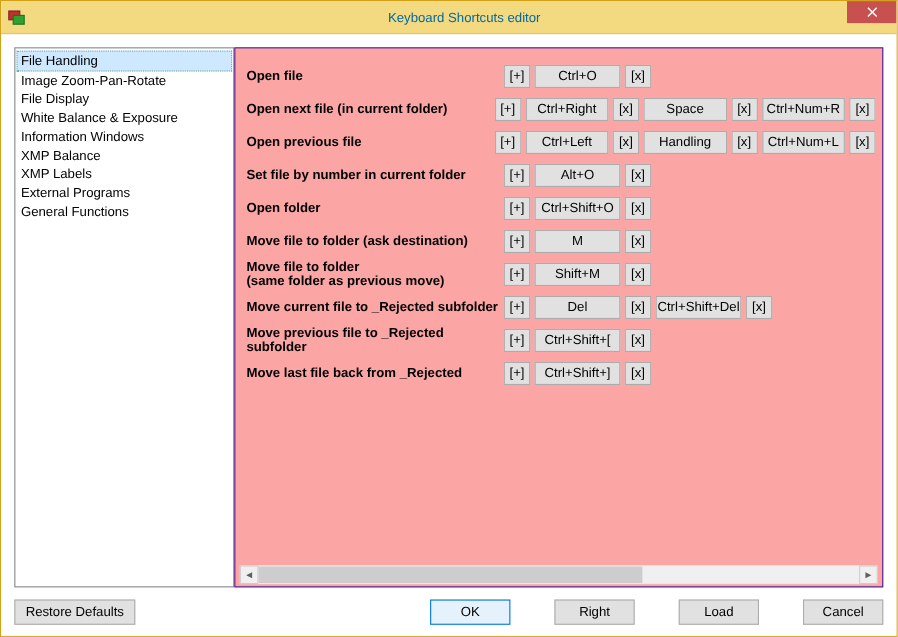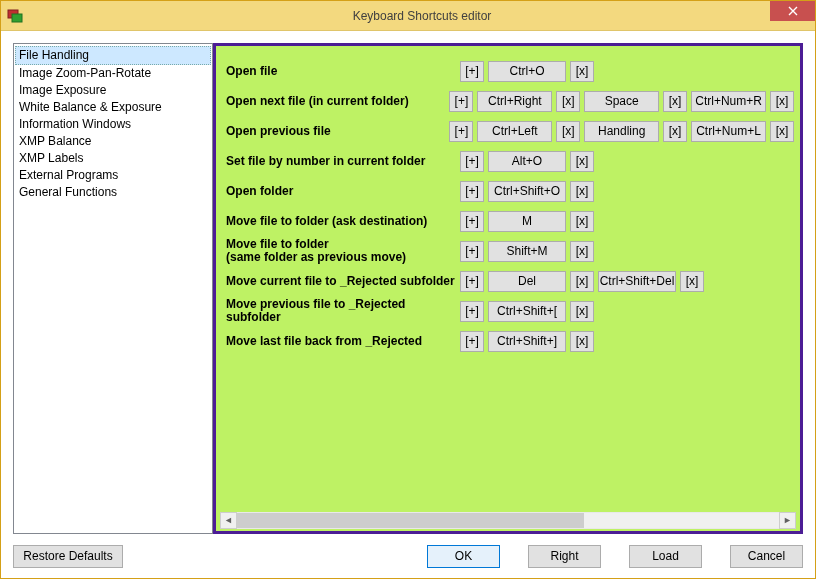--- a/index.html
+++ b/index.html
@@ -6,21 +6,21 @@
   html, body { margin: 0; padding: 0; font-family: "Segoe UI", Tahoma, sans-serif; font-size: 12px; color: #000; }
   .window {
     width: 816px; height: 579px; background: #fff; border: 1px solid #d4a017;
     display: flex; flex-direction: column; position: relative; overflow: hidden;
   }
   .titlebar {
     height: 30px; background: #f3d97f; display: flex; align-items: center;
     border-bottom: 1px solid #e0c56a; position: relative;
   }
   .titlebar .icon { width: 28px; display:flex; align-items:center; justify-content:center; }
-  .titlebar .title { flex: 1; text-align: center; font-size: 12px; color: #404040; }
+  .titlebar .title { flex: 1; text-align: center; font-size: 12px; color: #0369a1; }
   .titlebar .close {
     width: 45px; height: 20px; background: #c8504f; color: #fff; display:flex;
     align-items:center; justify-content:center; font-family: Arial; font-size: 12px;
     margin-right: 0; align-self: flex-start; height: 20px; margin-top:0;
   }
   .titlebar .close { height: 20px; }
   .titlebar .close { margin-top: 0; }
   .titlebar .close { position:absolute; right:0; top:0; height:20px; }
   .body {
     flex:1; background:#fff; padding: 12px 12px 10px 12px; display:flex; flex-direction:column;
@@ -29,21 +29,21 @@
   .sidebar {
     width: 200px; border:1px solid #828790; background:#fff; padding: 2px 1px;
     overflow:auto;
   }
   .sidebar .item {
     padding: 0px 4px; font-size:12px; line-height:17px; cursor:default; white-space:nowrap;
   }
   .sidebar .item.selected { background:#cde8ff; border:1px dotted #7aa; padding:0 3px; }
   .content-wrap { flex:1; display:flex; flex-direction:column; min-width:0; }
   .content {
-    flex:1; border:3px solid #4c1d95; background:#bef264; overflow:hidden; position:relative;
+    flex:1; border:1px solid #4c1d95; background:#fca5a5; overflow:hidden; position:relative;
     padding: 10px 6px 0 10px;
   }
   .content-inner { overflow:hidden; height:calc(100% - 18px); }
   .row {
     display:flex; align-items:center; height:30px; gap:4px;
   }
   .row .label { width:230px; font-weight:bold; font-size:12px; line-height:13px; }
   .row .label.twoline { line-height:13px; }
   .btn {
     border:1px solid #acacac; background:#e1e1e1; font-size:12px; height:21px;
@@ -58,21 +58,21 @@
   .sc-btn { width:17px; height:17px; background:#f0f0f0; border:1px solid #cdcdcd; display:flex; align-items:center; justify-content:center; }
   .sc-track { flex:1; background:#f0f0f0; position:relative; border-top:1px solid #e9e9e9; border-bottom:1px solid #e9e9e9;}
   .sc-thumb { position:absolute; left:0; top:0; bottom:0; width:64%; background:#cdcdcd; }
   .arrow { font-size:9px; color:#606060; line-height:1; font-family: Arial;}
   .footer {
     height:34px; display:flex; align-items:center; padding-top:10px;gap:16px;
   }
   .footer .spacer { flex:1; }
   .footer .fbtn {
     border:1px solid #acacac; background:#e1e1e1; font-size:12px; height:23px;
-    width:73px; display:inline-flex; align-items:center; justify-content:center; margin-left:12px;
+    width:73px; display:inline-flex; align-items:center; justify-content:center; margin-left:24px;
   }
   .footer .fbtn.restore { width:110px; margin-left:0; }
   .footer .fbtn.primary { border-color:#0078d7; background:#e5f1fb; }
   svg.app-icon { width:16px; height:16px; }
 </style>
 </head>
 <body>
 
 <div class="window">
   <div class="titlebar">
@@ -89,21 +89,21 @@
         </svg>
     </div>
   </div>
 
   <div class="body">
     <div class="main-area">
 
       <div class="sidebar" id="sidebar">
           <div class="item selected">File Handling</div>
           <div class="item">Image Zoom-Pan-Rotate</div>
-          <div class="item">Image Exposure</div>
+          <div class="item">File Display</div>
           <div class="item">White Balance &amp; Exposure</div>
           <div class="item">Information Windows</div>
           <div class="item">XMP Balance</div>
           <div class="item">XMP Labels</div>
           <div class="item">External Programs</div>
           <div class="item">General Functions</div>
         </div>
 
       <div class="content-wrap">
         <div class="content">

